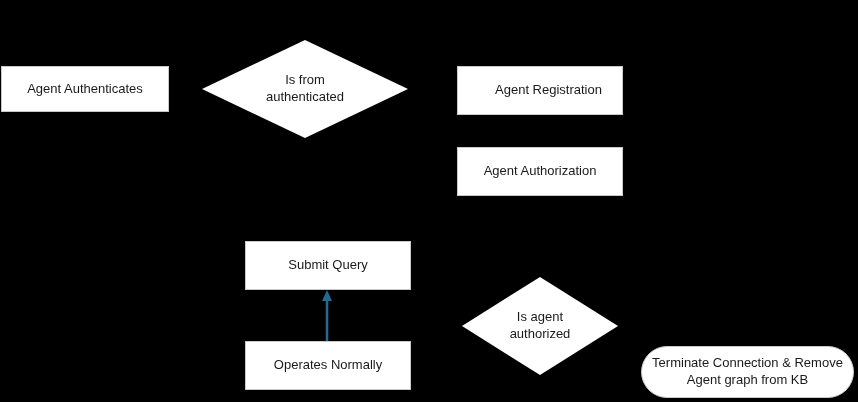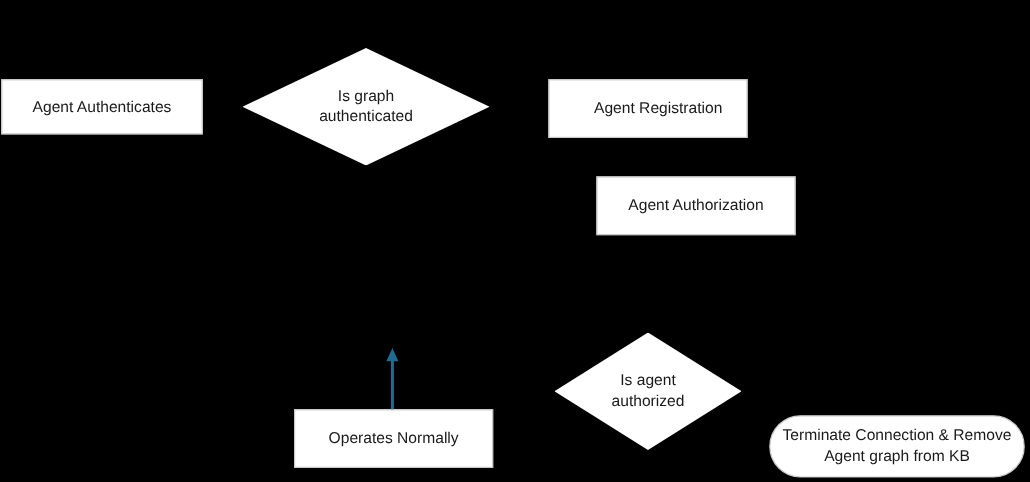--- a/index.html
+++ b/index.html
@@ -44,51 +44,54 @@
     border: 1px solid #c9c9c9;
   }
   .terminator .label {
     display: block;
     width: 196px;
   }
   
   #node-agent-authenticates { left: 1px;   top: 66px;  width: 168px; height: 46px; }
   #node-is-agent-authenticated { left: 202px; top: 40px;  width: 206px; height: 98px; }
   #node-agent-registration  { left: 457px; top: 66px;  width: 166px; height: 49px; padding-left: 17px; }
-  #node-agent-authorization { left: 457px; top: 147px; width: 166px; height: 49px; margin-left: 40px; }
+  #node-agent-authorization { left: 457px; top: 147px; width: 166px; height: 49px; }
   #node-submit-query        { left: 245px; top: 241px; width: 166px; height: 49px; }
   #node-operates-normally   { left: 245px; top: 341px; width: 166px; height: 49px; }
   #node-is-agent-authorized { left: 462px; top: 277px; width: 156px; height: 98px; }
   #node-terminate-connection{ left: 641px; top: 346px; width: 213px; height: 52px; }
   .edge {
     position: absolute;
   }
   #edge-operates-to-submit { left: 317px; top: 290px; }
 </style>
 </head>
 <body>
 
 <div class="canvas">
 
   <div class="node rect" id="node-agent-authenticates">
     <span class="label">Agent Authenticates</span>
   </div>
 
   <div class="node diamond" id="node-is-agent-authenticated">
-    <span class="label">Is graph authenticated</span>
+    <span class="label">Is from authenticated</span>
   </div>
 
   <div class="node rect" id="node-agent-registration">
     <span class="label">Agent Registration</span>
   </div>
 
   <div class="node rect" id="node-agent-authorization">
     <span class="label">Agent Authorization</span>
   </div>
 
+  <div class="node rect" id="node-submit-query">
+    <span class="label">Submit Query</span>
+  </div>
 
   <div class="node rect" id="node-operates-normally">
     <span class="label">Operates Normally</span>
   </div>
 
   <div class="node diamond" id="node-is-agent-authorized">
     <span class="label">Is agent authorized</span>
   </div>
 
   <div class="node terminator" id="node-terminate-connection">

